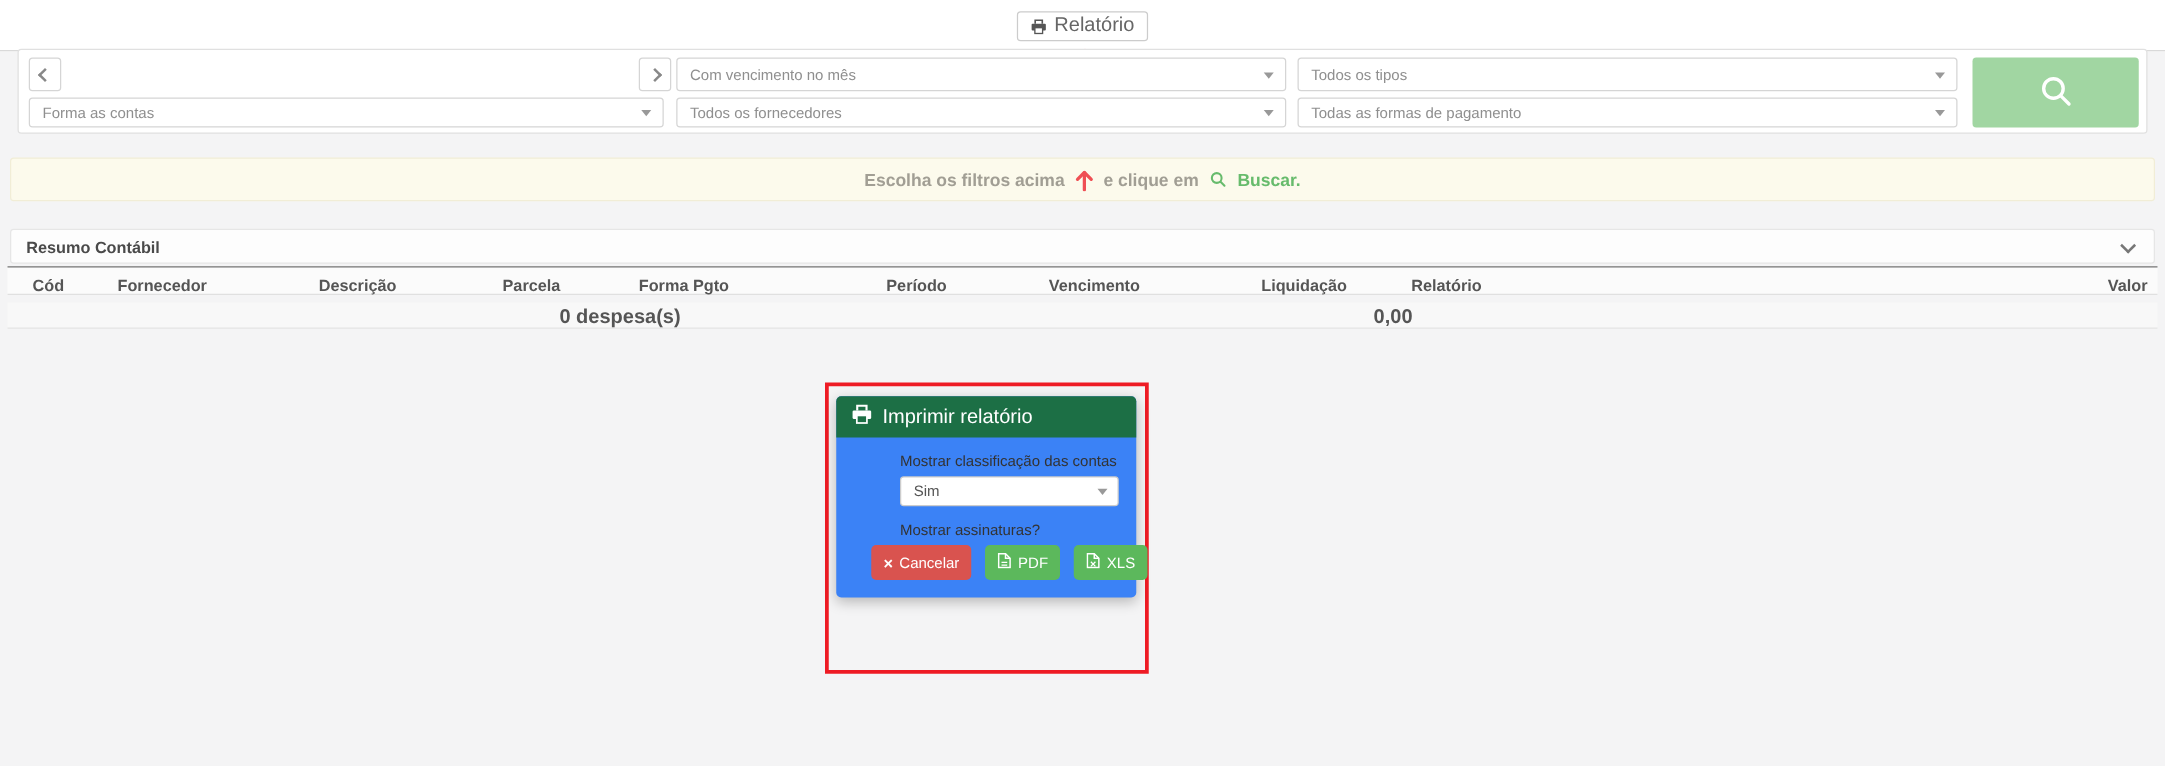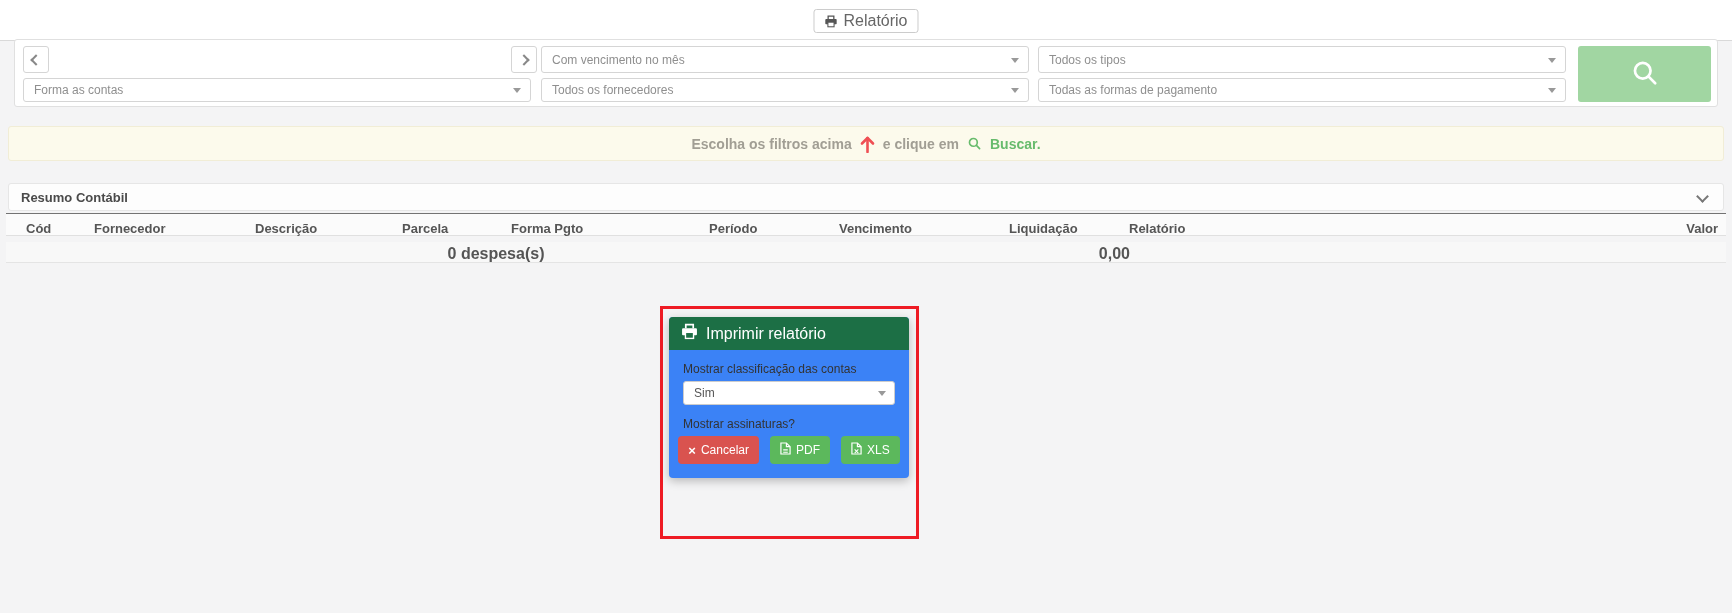--- a/index.html
+++ b/index.html
@@ -52,21 +52,21 @@
   .trow-total { position:absolute; left:6px; top:242px; width:1720px; height:21px; background:#f8f8f8; border-bottom:1px solid #e4e4e4; }
   .trow-total .cell { position:absolute; top:3px; font-size:16px; font-weight:bold; color:#555; white-space:nowrap; }
   .cell.count { left:430px; width:120px; text-align:center; }
   .cell.value { left:1024px; width:100px; text-align:right; }
 
   
   .anno-box { position:absolute; left:660px; top:306px; width:259px; height:233px; border:3px solid #ee1b24; }
   .modal { position:absolute; left:669px; top:317px; width:240px; background:#3b82f6; border-radius:4px; box-shadow:0 3px 10px rgba(0,0,0,.25); }
   .modal-header { height:33px; background:#1c6f45; border-radius:4px 4px 0 0; display:flex; align-items:center; gap:8px; padding:0 12px;
     color:#fff; font-size:16px; }
-  .modal-body { padding:12px 14px 14px; }
+  .modal-body { padding:12px 14px 14px;margin-left:37px; }
   .m-label { font-size:12px; color:#333; margin-bottom:5px; }
   .m-select { position:relative; height:24px; border:1px solid #ccc; border-radius:3px; background:#fff; display:flex; align-items:center;
     padding:0 10px; font-size:12px; color:#555; margin-bottom:12px; cursor:pointer; }
   .m-select.last { margin-bottom:18px; }
   .m-select .caret { right:8px; }
   .btn-row { display:flex; justify-content:center; gap:11px; }
   .btn { height:28px; border:none; border-radius:4px; color:#fff; font-size:12px; display:flex; align-items:center; gap:5px;
     padding:0 10px; cursor:pointer; font-family:inherit; }
   .btn.danger { background:#d9534f; }
   .btn.success { background:#5cb85c; }

